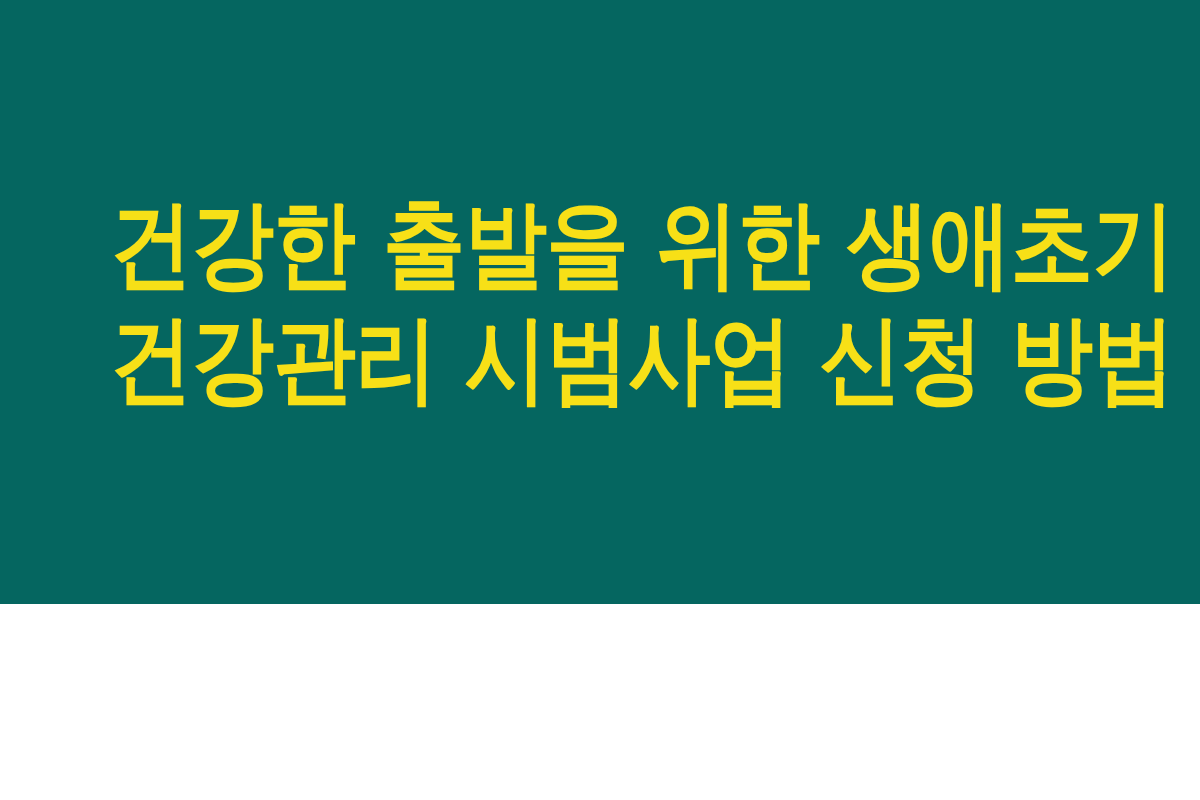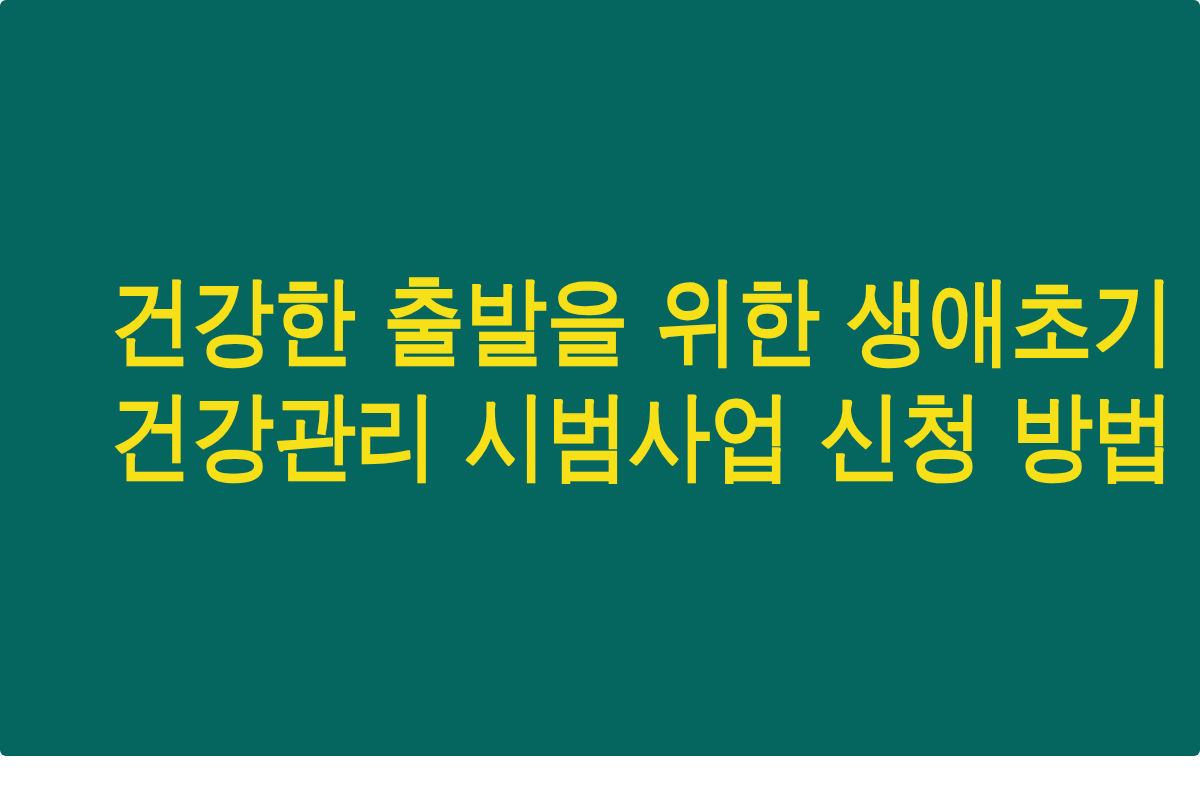--- a/index.html
+++ b/index.html
@@ -11,28 +11,27 @@
   body {
     width: 1200px;
     height: 800px;
     overflow: hidden;
     font-family: "DejaVu Sans", "Liberation Sans", sans-serif;
   }
 
   #banner-card {
     position: relative;
     width: 1200px;
-    height: 756px;
+    height: 604px;
     box-sizing: border-box;
     display: flex;
     flex-direction: column;
     align-items: center;
     justify-content: center;
     overflow: hidden;
-    border-radius: 6px;
   }
 
   
   #headline {
     position: absolute;
     left: 0;
     right: 0;
     top: 50%;
     transform: translateY(-50%) translateY(-0.5px);
     margin-top: -0.5px;

